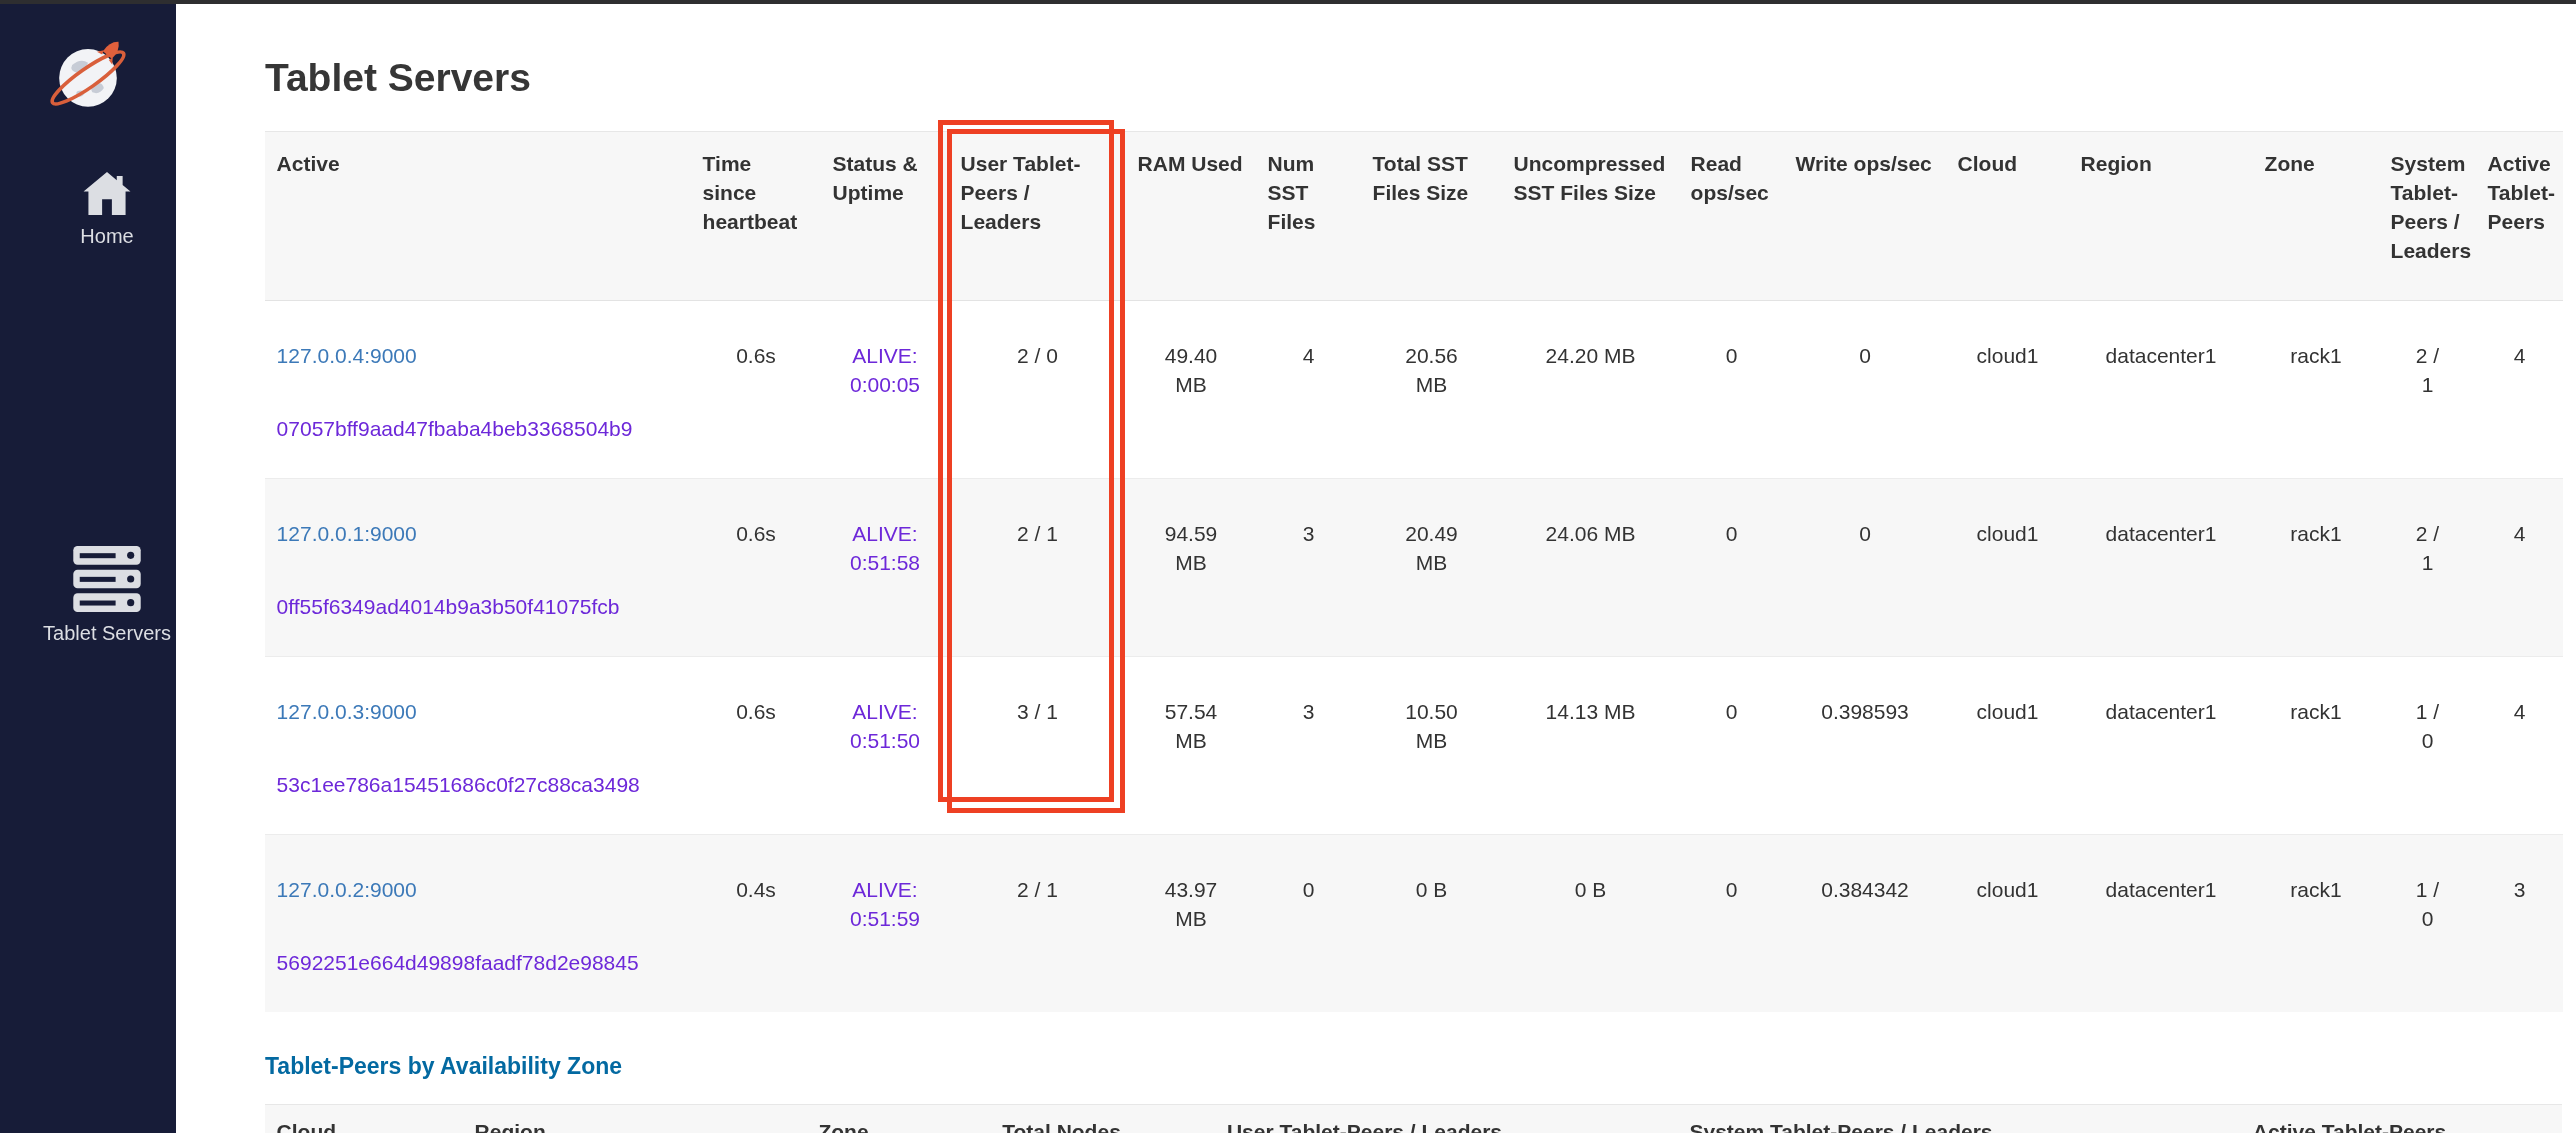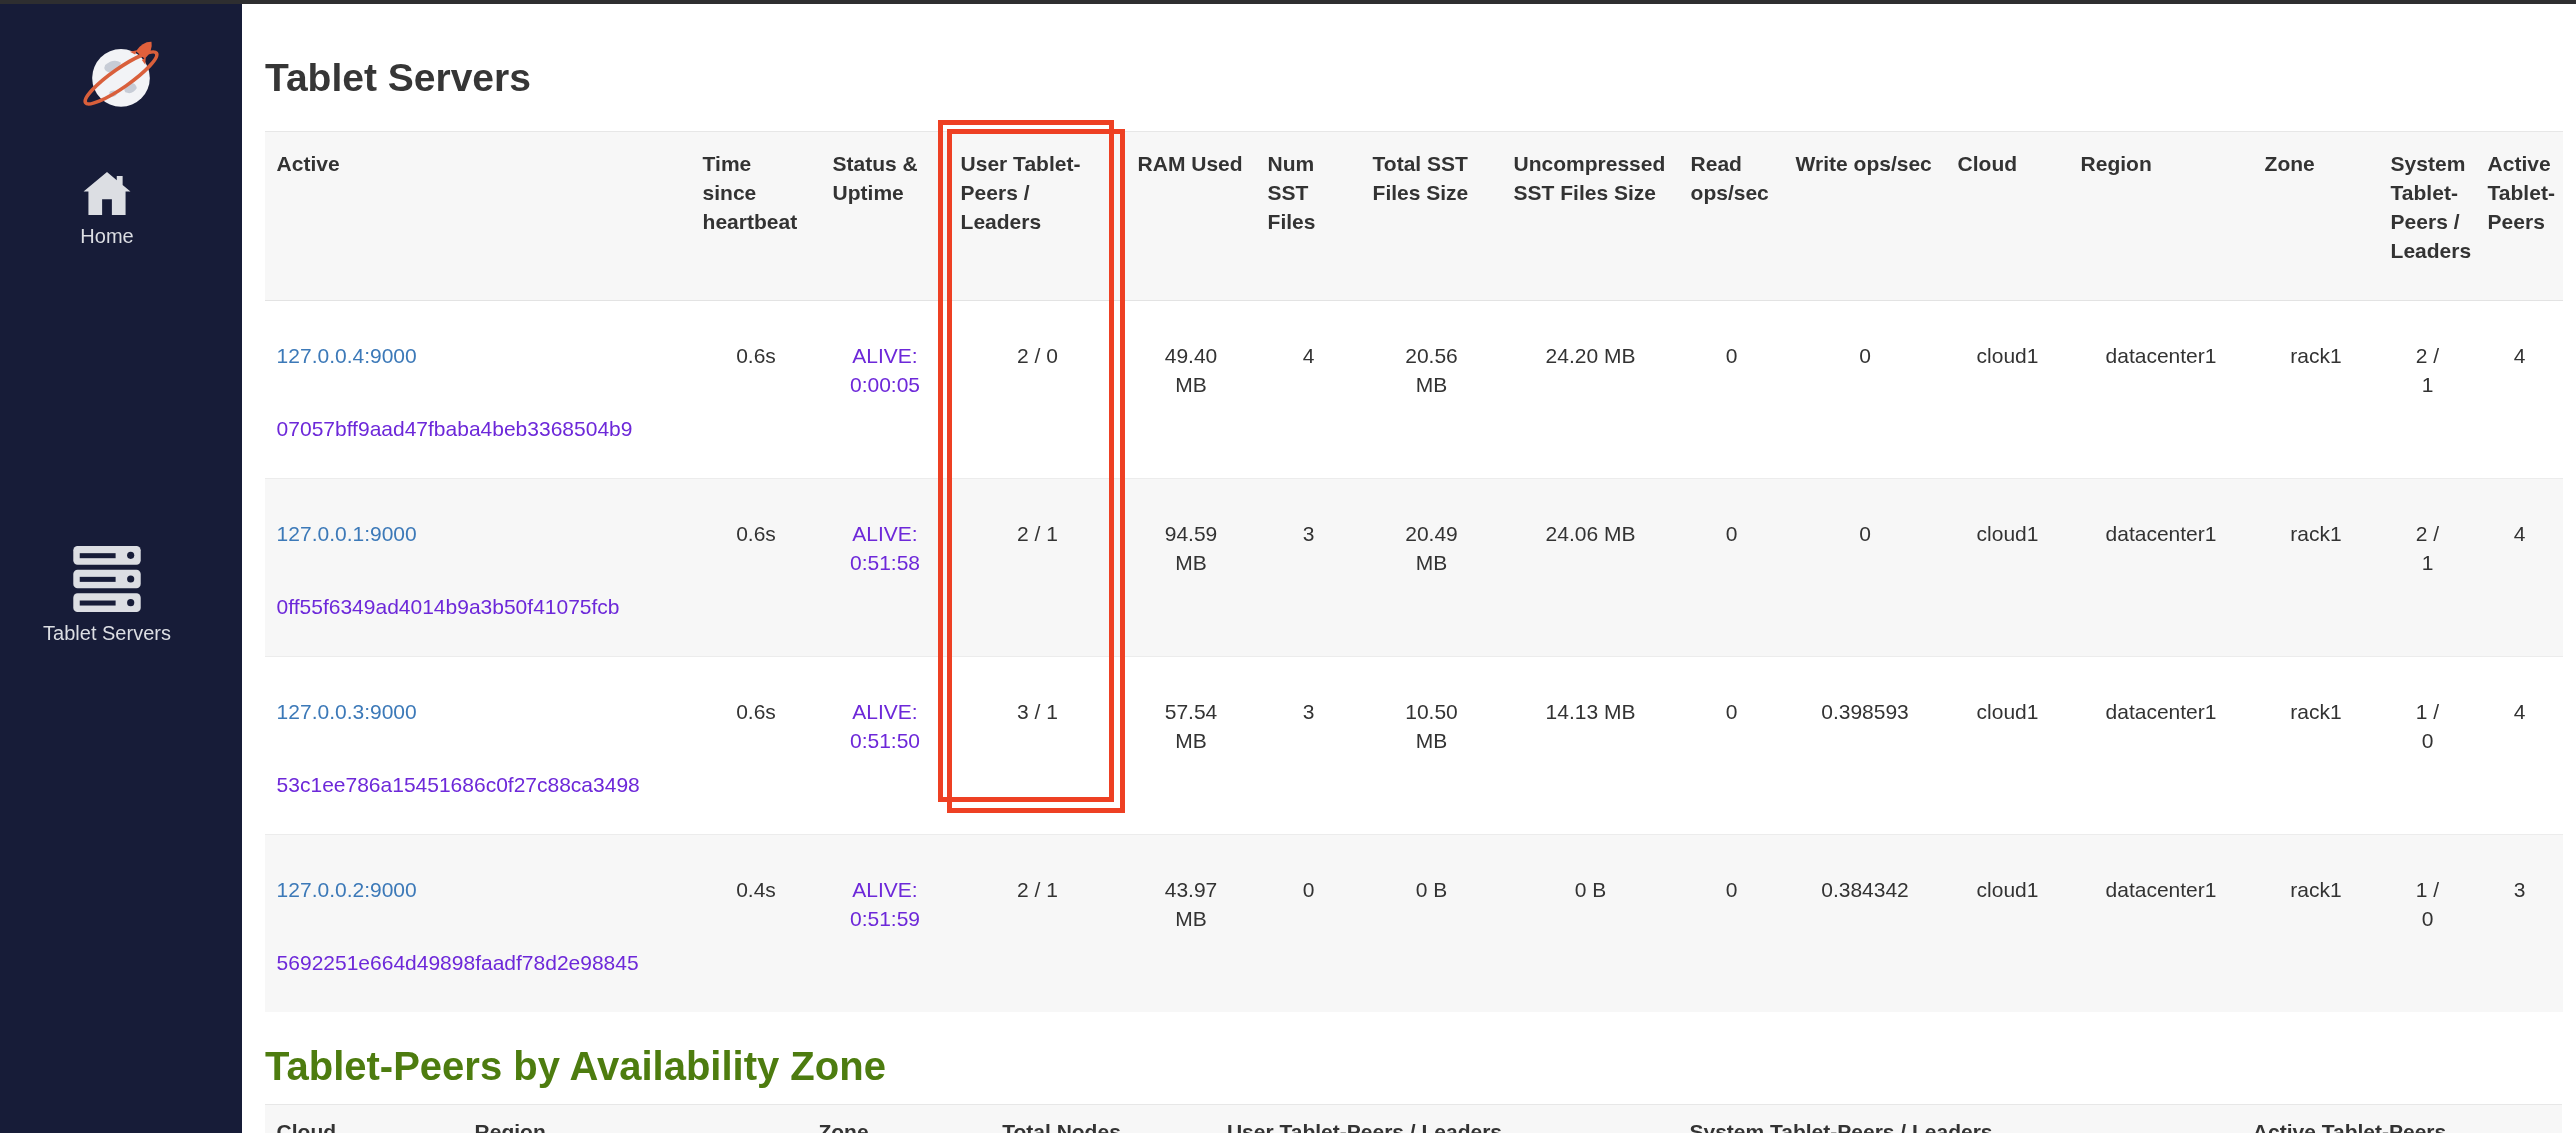--- a/index.html
+++ b/index.html
@@ -4,32 +4,32 @@
 <style>
   html,body{margin:0;padding:0;}
   body{
     width:2576px;height:1133px;position:relative;overflow:hidden;
     background:#ffffff;color:#333;
     font-family:"Liberation Sans", sans-serif;
   }
   
   .topbar{position:absolute;top:0;left:0;width:2576px;height:4.3px;background:#2e2e30;z-index:40;}
   
-  .sidebar{position:absolute;top:0;left:0;width:242px;height:1133px;background:#171c38;z-index:30;}
+  .sidebar{position:absolute;top:0;left:0;width:176px;height:1133px;background:#171c38;z-index:30;}
   .logo-wrap{position:absolute;top:33px;left:50%;transform:translateX(-50%);width:108px;height:87px;display:flex;align-items:center;justify-content:center;}
   .nav-item{position:absolute;left:0;width:214px;display:flex;flex-direction:column;align-items:center;gap:10px;color:#dcdee3;font-size:20px;cursor:pointer;}
   .nav-item .lbl{line-height:23px;}
   .nav-home{top:172px;}
   .nav-tables{top:334px;}
   .nav-tservers{top:546px;}
   .nav-utilities{top:758px;}
   
   .main{position:absolute;left:214px;top:4.3px;width:2362px;padding:40px 14.4px 0 51px;box-sizing:border-box;}
   h1.page-title{margin:11.6px 0 32px 0;font-size:39px;line-height:43px;font-weight:700;color:#363636;}
-  h2.section-title{margin:36px 0 0 0;font-size:40px;line-height:36px;font-weight:700;color:#4d7c0f;}
+  h2.section-title{margin:36px 0 0 0;font-size:23px;line-height:36px;font-weight:700;color:#0369a1;}
   table{border-collapse:collapse;table-layout:fixed;width:2297px;border-top:1.4px solid #e7e7e7;}
   th,td{font-size:21px;line-height:29px;vertical-align:top;text-align:left;overflow:hidden;}
   thead th{background:#f7f7f7;font-weight:700;color:#333;padding:17.3px 11.6px 35px 11.6px;border-bottom:1.4px solid #e3e3e3;}
   
   .ts tbody td{padding:40px 11.6px 35px 11.6px;white-space:pre-line;}
   .ts tbody tr + tr{border-top:1.4px solid #ececec;}
   .ts tbody tr:nth-child(even) td{background:#f7f7f7;}
   .ts tbody td:nth-child(n+2){text-align:center;}
   .ts a.server-link{color:#3c79b8;text-decoration:none;}
   .server-uuid{color:#6d28d9;margin-top:44px;}

